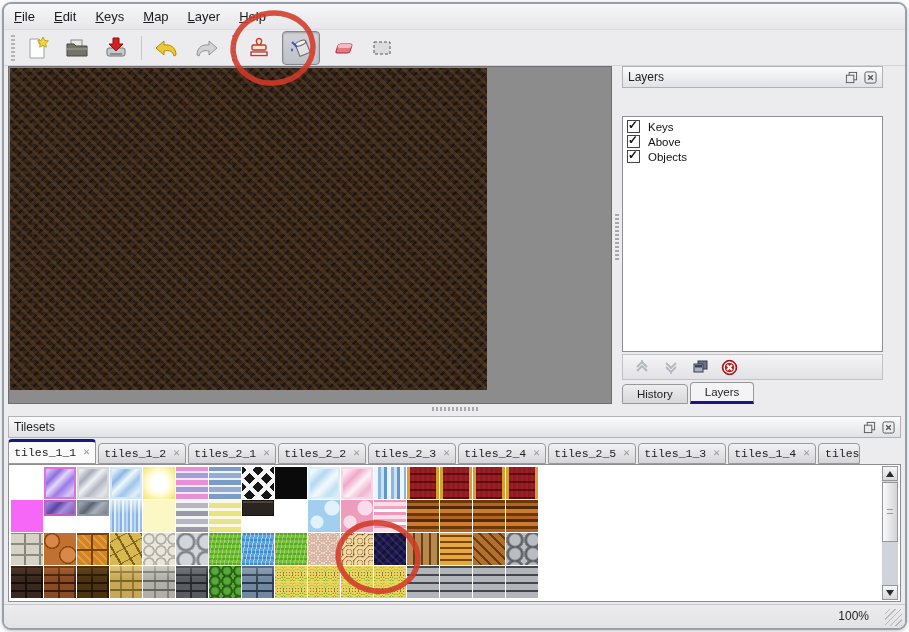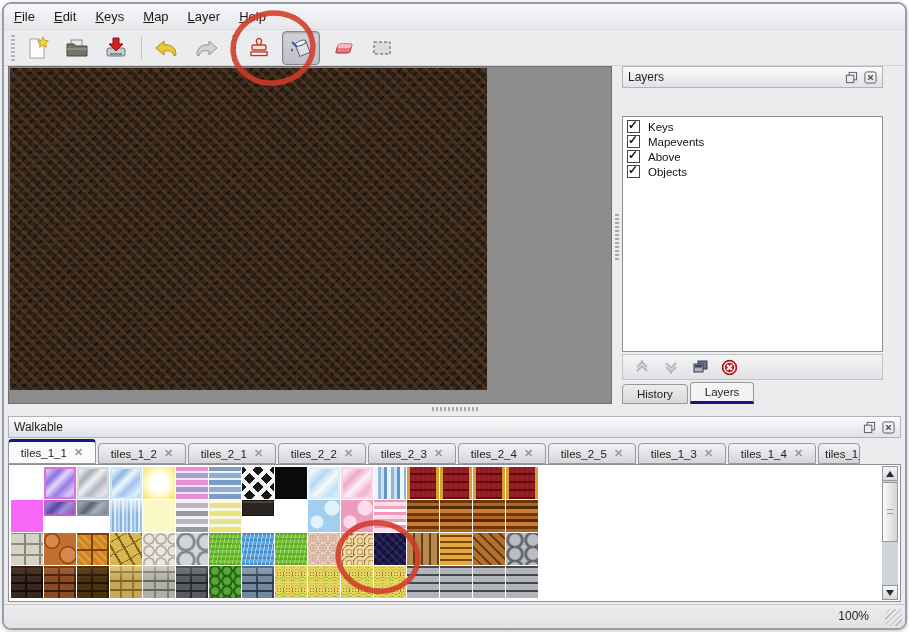--- a/index.html
+++ b/index.html
@@ -73,21 +73,21 @@
   .ptab{height:20px;padding:0 14px;display:flex;align-items:center;font-size:11.5px;color:#222;
     border:1px solid #98989c;border-radius:4px 4px 0 0;background:linear-gradient(#ededef,#d8d8dc);
     margin-right:2px;box-sizing:border-box;}
   .ptab.active{background:#f4f4f6;border-bottom:3px solid #161685;height:22px;}
   
   .tilesets-panel{position:absolute;left:4px;top:412px;width:893px;height:186px;}
   .ts-tabs{position:absolute;left:0;top:22px;width:100%;height:26px;display:flex;align-items:flex-end;}
   .tstab{height:21px;width:88px;display:flex;align-items:center;justify-content:center;gap:7px;
     font-size:11.5px;color:#222;border:1px solid #9a9a9e;border-radius:4px 4px 0 0;
     background:linear-gradient(#f2f2f4,#d6d6da);margin-right:2px;box-sizing:border-box;overflow:hidden;
-    flex:0 0 auto;}
+    flex:0 0 auto;font-family:Liberation Mono, monospace;}
   .tstab.active{background:#fafafa;border-top:3px solid #161685;height:25px;}
   .tstab.cut{width:42px;justify-content:flex-start;padding-left:6px;}
   .tclose{color:#9a9a9e;font-size:11px;font-weight:bold;line-height:1;}
   .ts-scrollbtns{position:absolute;right:0;bottom:0;display:flex;height:23px;}
   .ts-arrow{width:17px;height:23px;display:flex;align-items:center;justify-content:center;
     border:1px solid #9a9a9e;background:linear-gradient(#f2f2f4,#d8d8dc);box-sizing:border-box;}
   .tri-l{width:0;height:0;border-top:5px solid transparent;border-bottom:5px solid transparent;
     border-right:6px solid #b0b0b4;}
   .tri-r{width:0;height:0;border-top:5px solid transparent;border-bottom:5px solid transparent;
     border-left:6px solid #202022;}
@@ -277,24 +277,20 @@
           </span>
       </span>
     </div>
     <div class="layer-list" id="layerlist">
         <div class="layer-row">
           <span class="cb"></span>
           <span>Keys</span>
         </div>
         <div class="layer-row">
           <span class="cb"></span>
-          <span>Mapevents</span>
-        </div>
-        <div class="layer-row">
-          <span class="cb"></span>
           <span>Above</span>
         </div>
         <div class="layer-row">
           <span class="cb"></span>
           <span>Objects</span>
         </div>
       </div>
     <div class="layer-actions">
       <span class="act">
           <svg width="16" height="16" viewBox="0 0 16 16">
@@ -328,21 +324,21 @@
         <div class="ptab active">Layers</div>
       </div>
   </div>
 
   <div class="h-split">
       <div class="grip"></div>
     </div>
 
   <div class="tilesets-panel">
     <div class="panel-header">
-      <span>Walkable</span>
+      <span>Tilesets</span>
       <span class="ph-icons">
         <span>
             <svg width="13" height="13" viewBox="0 0 14 14">
               <rect x="4.5" y="1.5" width="8" height="8" fill="none" stroke="#55555a"></rect>
               <rect x="1.5" y="4.5" width="8" height="8" fill="#ececee" stroke="#55555a"></rect>
             </svg>
           </span>
         <span>
             <svg width="13" height="13" viewBox="0 0 14 14">
               <rect x="1" y="1" width="12" height="12" rx="2" fill="none" stroke="#55555a"></rect>

